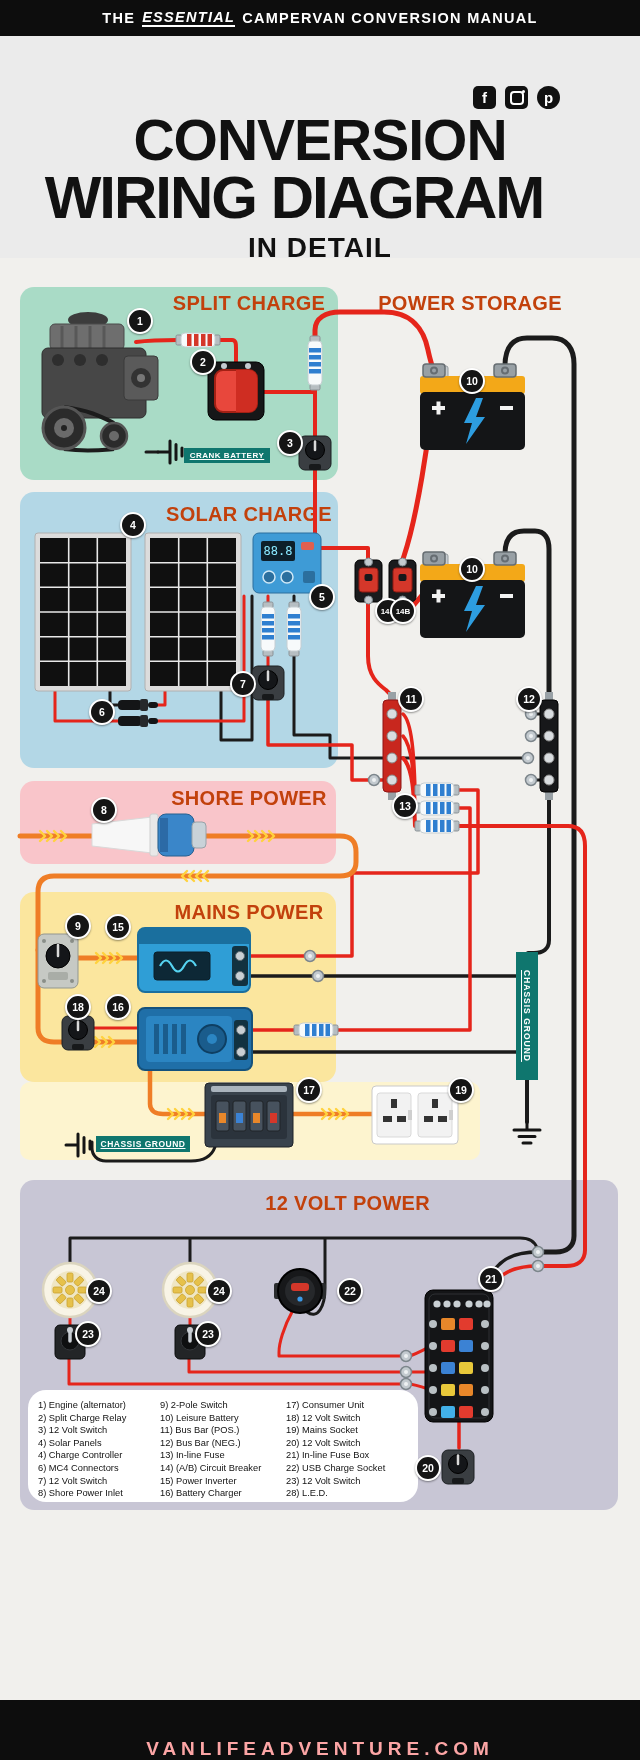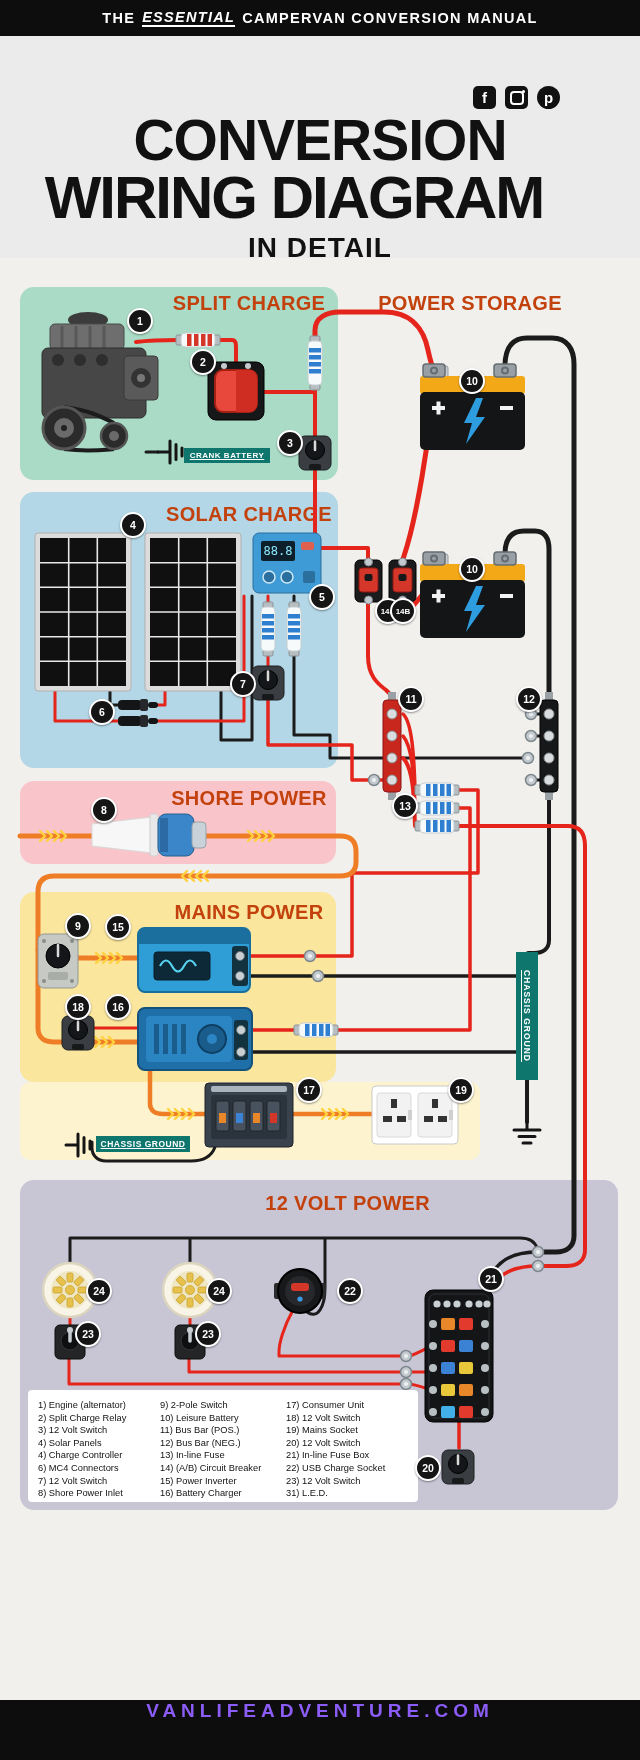--- a/index.html
+++ b/index.html
@@ -3,22 +3,22 @@
 <meta charset="utf-8">
 <style>
   html,body{margin:0;padding:0;background:#fff;}
   #page{position:relative;width:640px;height:1760px;background:#f1f0ed;overflow:hidden;
         font-family:"Liberation Sans",sans-serif;color:#111;}
   
   .topbar{position:absolute;left:0;top:0;width:640px;height:36px;background:#0d0d0d;color:#fff;
           display:flex;align-items:center;justify-content:center;font-size:14.5px;font-weight:bold;
           letter-spacing:1.3px;}
   .topbar .ess{font-style:italic;border-bottom:2px solid #fff;margin:0 7px;}
-  .footer{position:absolute;left:0;top:1700px;width:640px;height:60px;background:#0d0d0d;color:#8b5cf6;
-          display:flex;align-items:flex-start;justify-content:center;font-size:19px;font-weight:bold;
+  .footer{position:absolute;left:0;top:1700px;width:640px;height:60px;background:#0d0d0d;color:#fca5a5;
+          display:flex;align-items:flex-end;justify-content:center;font-size:19px;font-weight:bold;
           letter-spacing:5px;}
   
   .header{position:absolute;left:0;top:36px;width:640px;height:222px;background:#ebebeb;}
   .t1{position:absolute;left:0;top:76px;width:640px;text-align:center;font-size:57px;font-weight:bold;
       letter-spacing:-1px;line-height:1;}
   .t2{position:absolute;left:0;top:132px;width:588px;text-align:center;font-size:60px;font-weight:bold;
       letter-spacing:-2px;line-height:1;}
   .t3{position:absolute;left:0;top:198px;width:640px;text-align:center;font-size:28px;font-weight:bold;
       letter-spacing:1px;line-height:1;}
   .social{position:absolute;right:80px;top:50px;display:flex;gap:9px;}
@@ -48,21 +48,21 @@
           align-items:center;justify-content:center;letter-spacing:.5px;z-index:5;text-decoration:underline;}
   .lbl-crank{left:184px;top:448px;width:86px;height:15px;font-size:8px;}
   .lbl-chassis{left:96px;top:1136px;width:94px;height:16px;font-size:8.5px;}
   .lbl-chassis-v{left:516px;top:952px;width:22px;height:128px;font-size:8.5px;
                  writing-mode:vertical-rl;letter-spacing:1px;}
   .ctrl-display{position:absolute;left:262px;top:543px;width:32px;height:16px;color:#8ae8ff;
                 font-family:"DejaVu Sans Mono",monospace;font-size:12px;display:flex;
                 align-items:center;justify-content:center;z-index:5;}
   
   .legend{position:absolute;left:28px;top:1390px;width:390px;height:112px;background:#fff;
-          border-radius:4px;display:flex;padding:9px 0 0 10px;box-sizing:border-box;z-index:5;}
+          border-radius:18px;display:flex;padding:9px 0 0 10px;box-sizing:border-box;z-index:5;}
   .lcol{width:122px;}
   .litem{font-size:9.3px;line-height:12.6px;color:#111;}
   svg.wires{position:absolute;left:0;top:0;z-index:3;pointer-events:none;}
 </style>
 </head>
 <body>
 
 <div id="page">
 
   <div class="topbar">
@@ -550,21 +550,21 @@
       <div class="litem">16) Battery Charger</div>
     </div>
     <div class="lcol">
       <div class="litem">17) Consumer Unit</div>
       <div class="litem">18) 12 Volt Switch</div>
       <div class="litem">19) Mains Socket</div>
       <div class="litem">20) 12 Volt Switch</div>
       <div class="litem">21) In-line Fuse Box</div>
       <div class="litem">22) USB Charge Socket</div>
       <div class="litem">23) 12 Volt Switch</div>
-      <div class="litem">31) L.E.D.</div>
+      <div class="litem">28) L.E.D.</div>
     </div>
   </div>
 
   <div class="footer">
     <span>VANLIFEADVENTURE.COM</span>
   </div>
 
 </div>
 
 </body></html>

